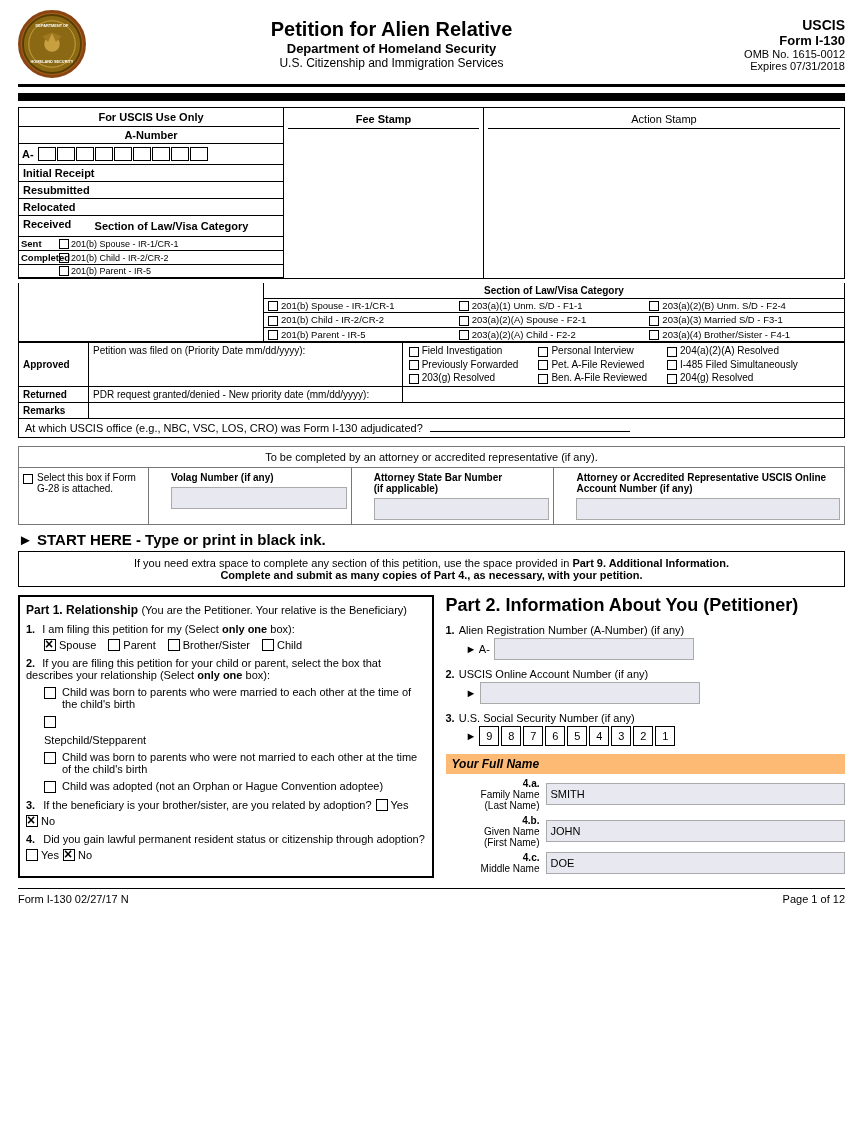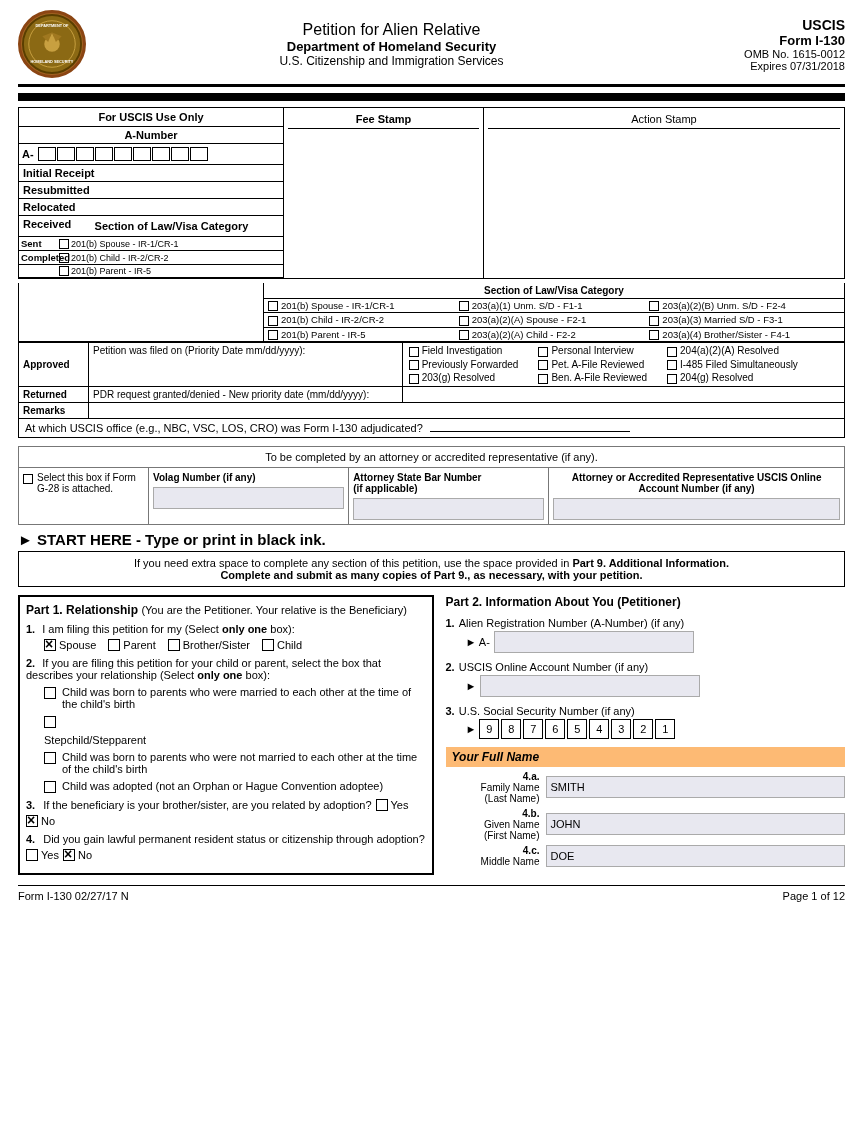--- a/index.html
+++ b/index.html
@@ -29,22 +29,22 @@
       margin-bottom: 6px;
     }
     .header-left {
       width: 80px;
     }
     .header-center {
       text-align: center;
       flex: 1;
     }
     .header-title {
-      font-size: 16px;
-      font-weight: normal;
+      font-size: 20px;
+      font-weight: bold;
     }
     .header-subtitle {
       font-size: 13px;
       font-weight: bold;
     }
     .header-sub2 {
       font-size: 12px;
     }
     .header-right {
       text-align: right;
@@ -152,20 +152,21 @@
     }
     .attorney-header {
       text-align: center;
       padding: 4px;
       font-size: 11px;
       border-bottom: 1px solid #777;
     }
     .attorney-body {
       display: flex;
       align-items: stretch;
+      gap: 18px;
     }
     .attorney-col1 {
       width: 130px;
       border-right: 1px solid #777;
       padding: 4px;
       font-size: 10px;
       display: flex;
       align-items: flex-start;
       gap: 4px;
     }
@@ -175,21 +176,20 @@
       padding: 4px;
     }
     .attorney-col3 {
       flex: 1;
       border-right: 1px solid #777;
       padding: 4px;
     }
     .attorney-col4 {
       flex: 1.5;
       padding: 4px;
-      text-align: center;
     }
     .attorney-col-label {
       font-size: 10px;
       font-weight: bold;
     }
     .attorney-input {
       border: 1px solid #aaa;
       background: #e8e8f0;
       height: 22px;
       width: 100%;
@@ -228,21 +228,21 @@
       padding: 0;
     }
 
     
     .part-header {
       font-size: 12px;
       font-weight: bold;
       margin-bottom: 6px;
     }
     .part-header-right {
-      font-size: 12px;
+      font-size: 18px;
       font-weight: bold;
       margin-bottom: 8px;
     }
 
     
     .form-question {
       margin-bottom: 6px;
       font-size: 11px;
     }
     .form-question-num {
@@ -582,21 +582,21 @@
       </div>
     </div>
   </div>
 
   <div class="start-here">
     <span>►</span>
     <span> START HERE - Type or print in black ink.</span>
   </div>
   <div class="instructions-box">
     <span>If you need extra space to complete any section of this petition, use the space provided in <strong>Part 9. Additional Information.</strong><br>
-    <strong>Complete and submit as many copies of Part 9., as necessary, with your petition.</strong></span>
+    <strong>Complete and submit as many copies of Part 4., as necessary, with your petition.</strong></span>
   </div>
 
   <div class="main-columns">
 
     <div class="left-column">
       <div class="part-header">
         <strong><span>Part 1.</span><span> Relationship</span></strong>
         <span style="font-weight:normal; font-size:11px;">(You are the Petitioner.  Your relative is the Beneficiary)</span>
       </div>
 

